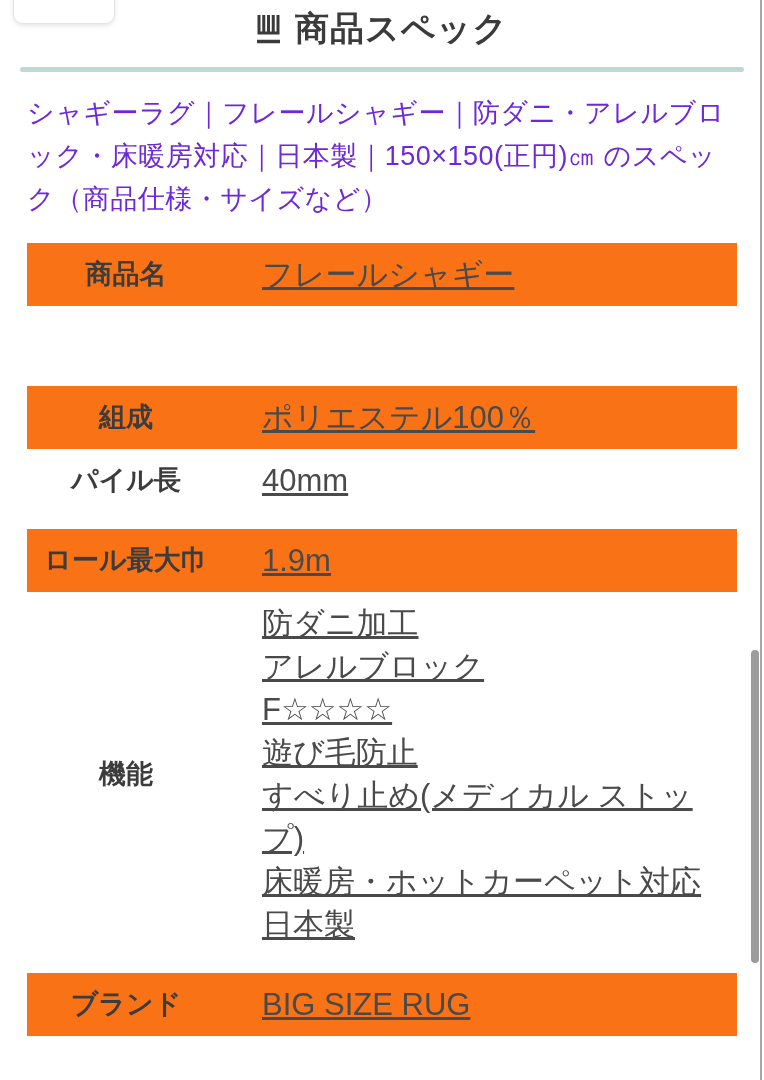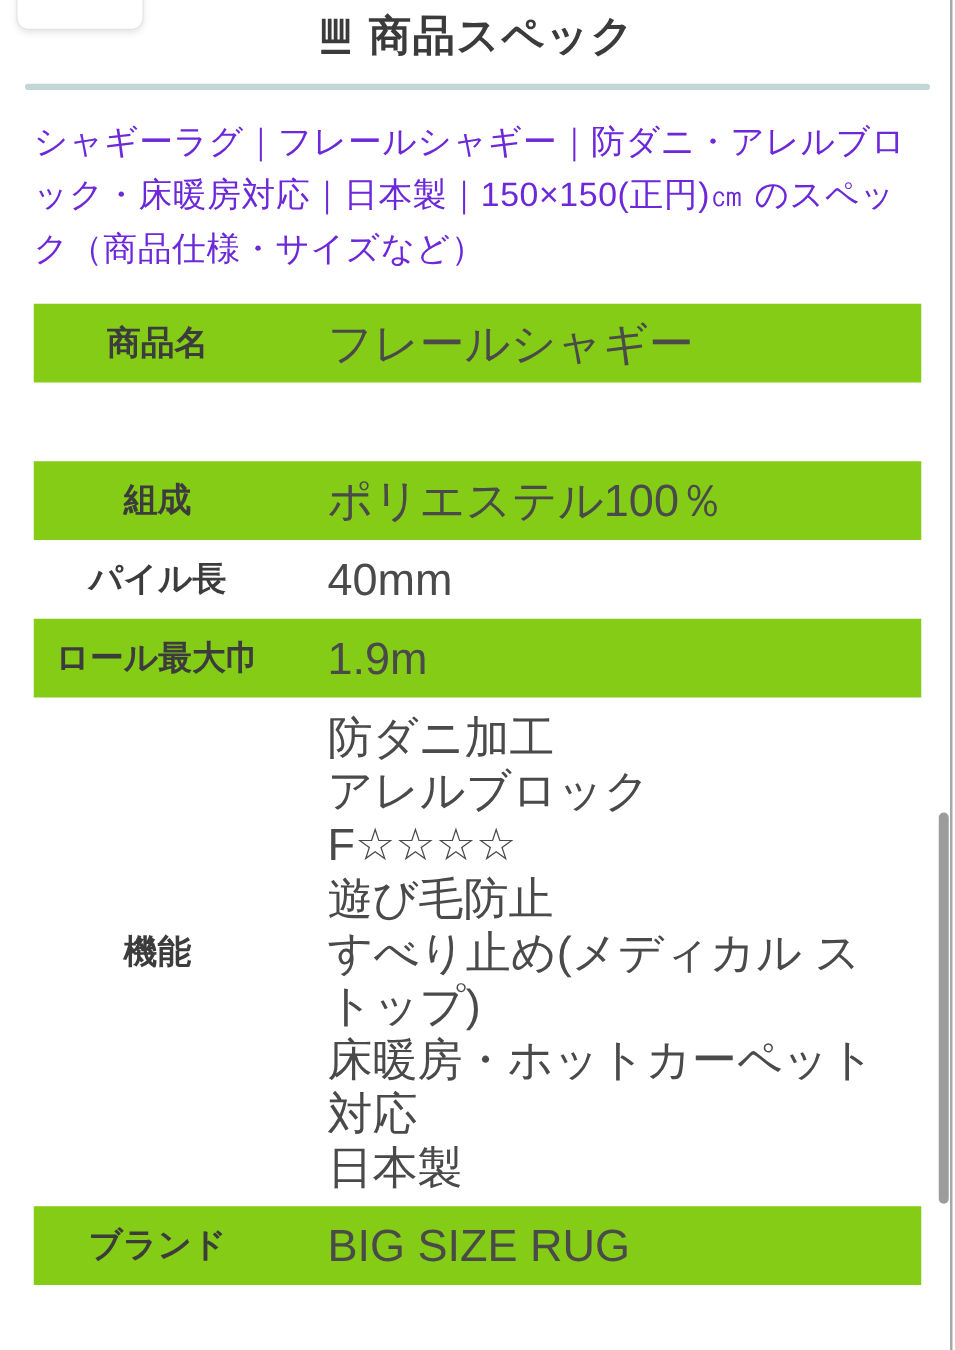--- a/index.html
+++ b/index.html
@@ -56,38 +56,39 @@
 
   .spec-table {
     margin:22px 27px 0 27px;
     width:710px;
   }
   .spec-row {
     display:flex;
     align-items:center;
     min-height:63px;
   }
-  .spec-row.alt { background:#84cc16; }
+  .spec-row.alt { background:#f97316;margin-top:17px; }
   .spec-label {
     width:198px;
     flex:0 0 198px;
     text-align:center;
     font-weight:bold;
     font-size:27px;
     line-height:43px;
     color:#3c3c3c;
     padding:10px 6px;
   }
   .spec-value {
     flex:1;
-    font-size:36px;
+    font-size:31px;
     line-height:43px;
     color:#4a4a4a;
     padding:10px 20px 10px 37px;
     white-space:pre-line;
+    text-decoration:underline;
   }
 
   .edge-line {
     position:absolute;
     top:0; bottom:0;
     right:2px;
     width:2px;
     background:#a8a8a8;
   }
   .scrollbar-thumb {

